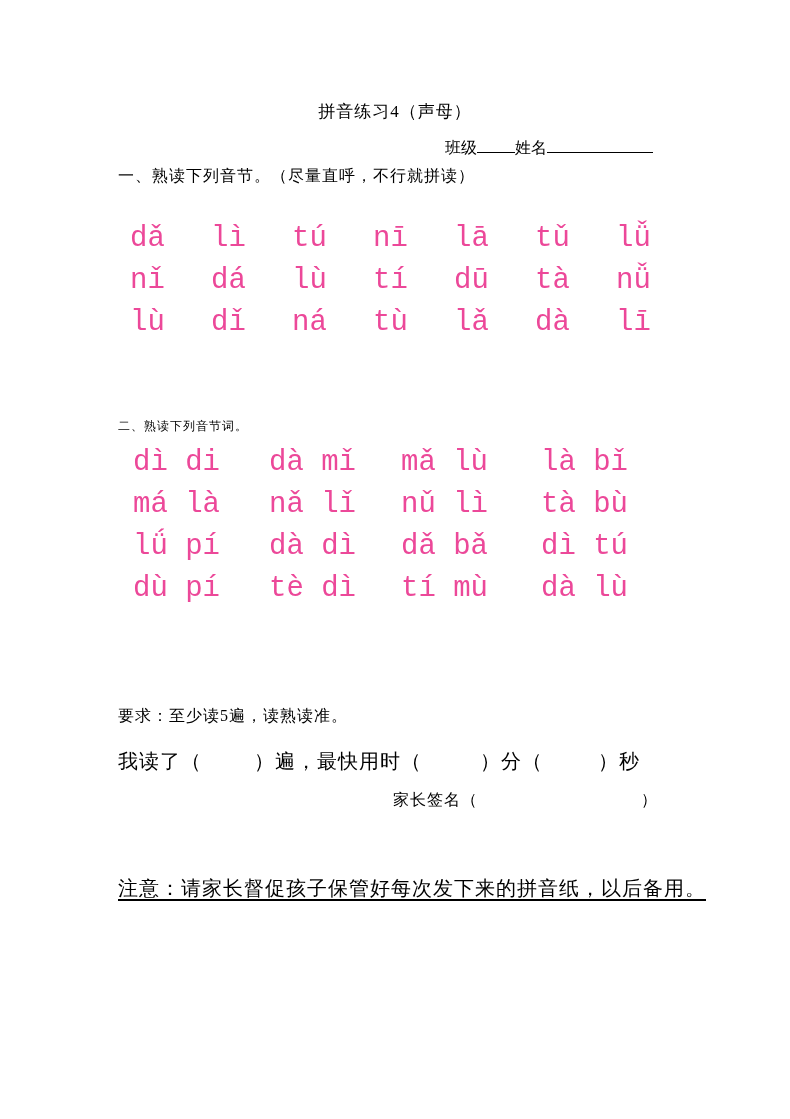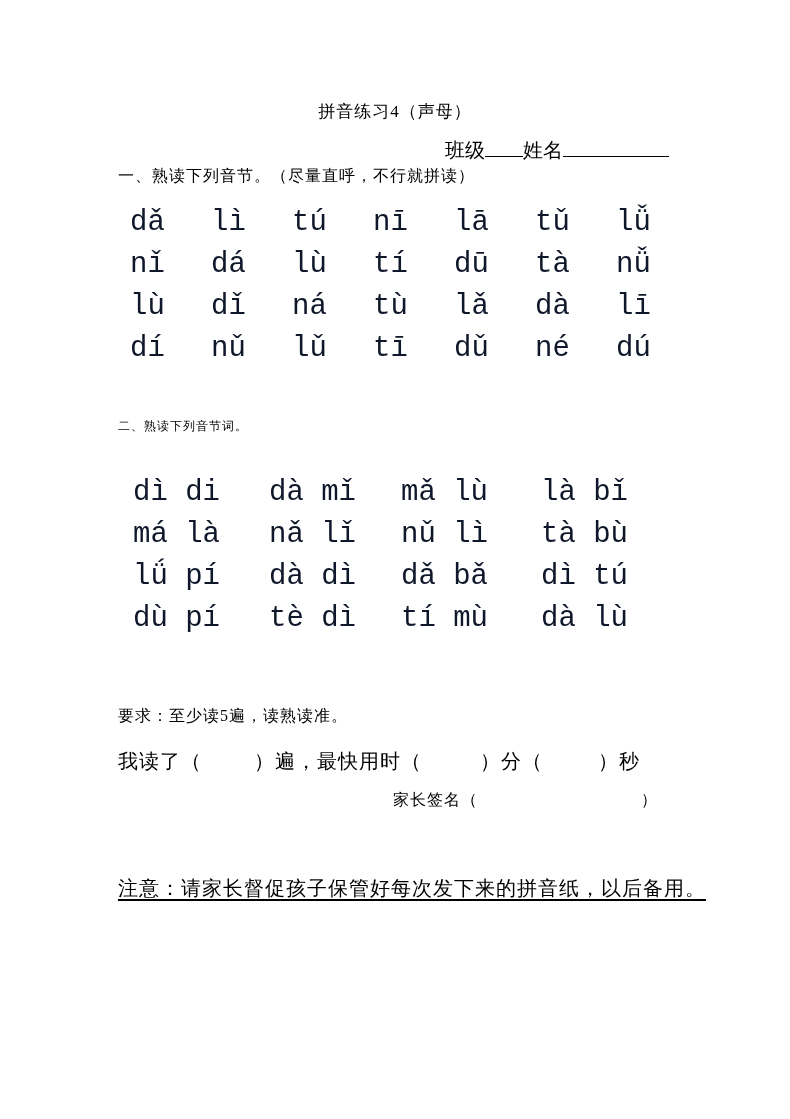--- a/index.html
+++ b/index.html
@@ -23,21 +23,21 @@
     left: 0;
     width: 100%;
     text-align: center;
     font-size: 17px;
     letter-spacing: 1px;
   }
   .idline {
     position: absolute;
     top: 137px;
     left: 445px;
-    font-size: 20px;
+    font-size: 16px;
     white-space: nowrap;
   }
   .blank {
     display: inline-block;
     border-bottom: 1px solid #000;
     height: 15px;
     vertical-align: baseline;
   }
   .blank-class { width: 38px; }
   .blank-name  { width: 106px; }
@@ -54,37 +54,37 @@
     left: 130px;
   }
   .s1-row {
     height: 42px;
     line-height: 42px;
     white-space: nowrap;
   }
   .py {
     font-family: "Liberation Mono", "DejaVu Sans Mono", monospace;
     font-size: 29px;
-    color: #0f172a;
+    color: #ec4899;
   }
   .s1-row .py {
     display: inline-block;
     width: 81px;
   }
-  .s1-row .py:last-child { width: auto; }
+  .s1-row .py:last-child { width: auto; margin-top: 16px; }
   .s2-heading {
     position: absolute;
     top: 418px;
     left: 118px;
     font-size: 12px;
     letter-spacing: 1px;
   }
   .s2-grid {
     position: absolute;
-    top: 472px;
+    top: 442px;
     left: 133px;
   }
   .s2-row {
     height: 42px;
     line-height: 42px;
     white-space: nowrap;
   }
   .s2-row .py {
     display: inline-block;
     white-space: pre;
@@ -150,23 +150,20 @@
   <div class="s1-grid">
     <div class="s1-row">
       <span class="py">dǎ</span><span class="py">lì</span><span class="py">tú</span><span class="py">nī</span><span class="py">lā</span><span class="py">tǔ</span><span class="py">lǚ</span>
     </div>
     <div class="s1-row">
       <span class="py">nǐ</span><span class="py">dá</span><span class="py">lù</span><span class="py">tí</span><span class="py">dū</span><span class="py">tà</span><span class="py">nǚ</span>
     </div>
     <div class="s1-row">
       <span class="py">lù</span><span class="py">dǐ</span><span class="py">ná</span><span class="py">tù</span><span class="py">lǎ</span><span class="py">dà</span><span class="py">lī</span>
     </div>
-    <div class="s1-row">
-      <span class="py">dí</span><span class="py">nǔ</span><span class="py">lǔ</span><span class="py">tī</span><span class="py">dǔ</span><span class="py">né</span><span class="py">dú</span>
-    </div>
   </div>
 
   <div class="s2-heading">二、熟读下列音节词。</div>
 
   <div class="s2-grid">
     <div class="s2-row">
       <span class="py">dì di</span><span class="py">dà mǐ</span><span class="py">mǎ lù</span><span class="py">là bǐ</span>
     </div>
     <div class="s2-row">
       <span class="py">má là</span><span class="py">nǎ lǐ</span><span class="py">nǔ lì</span><span class="py">tà bù</span>

